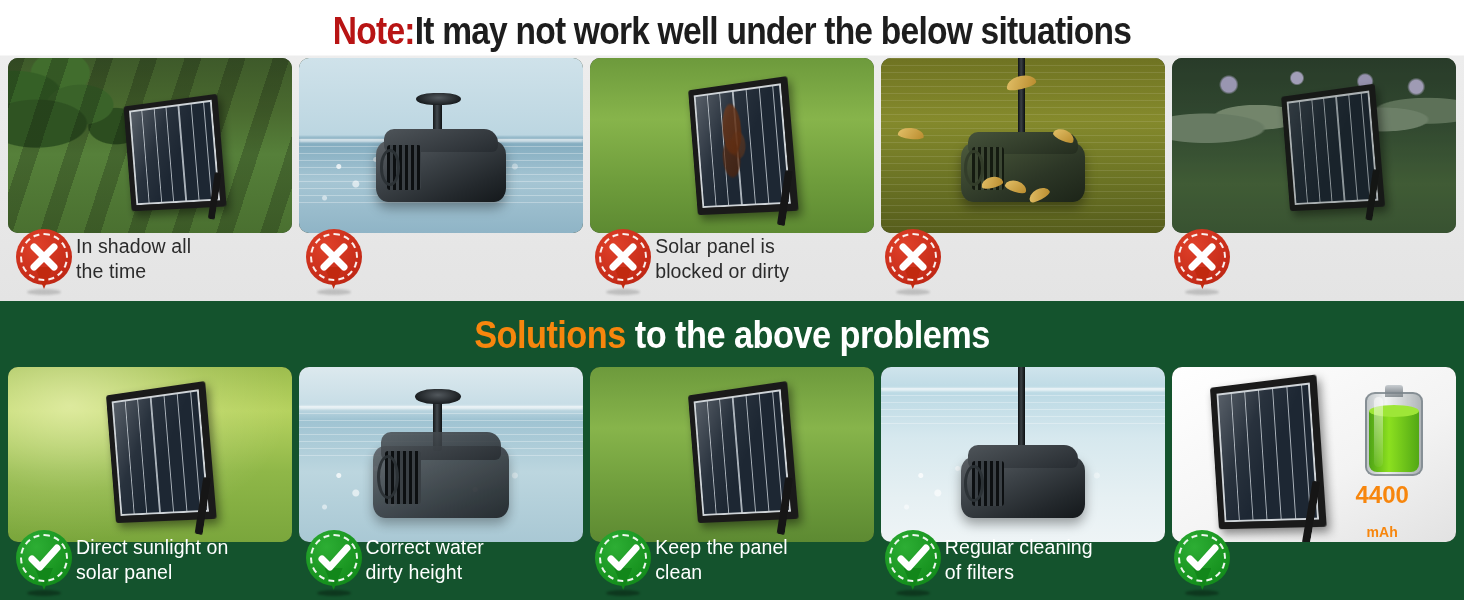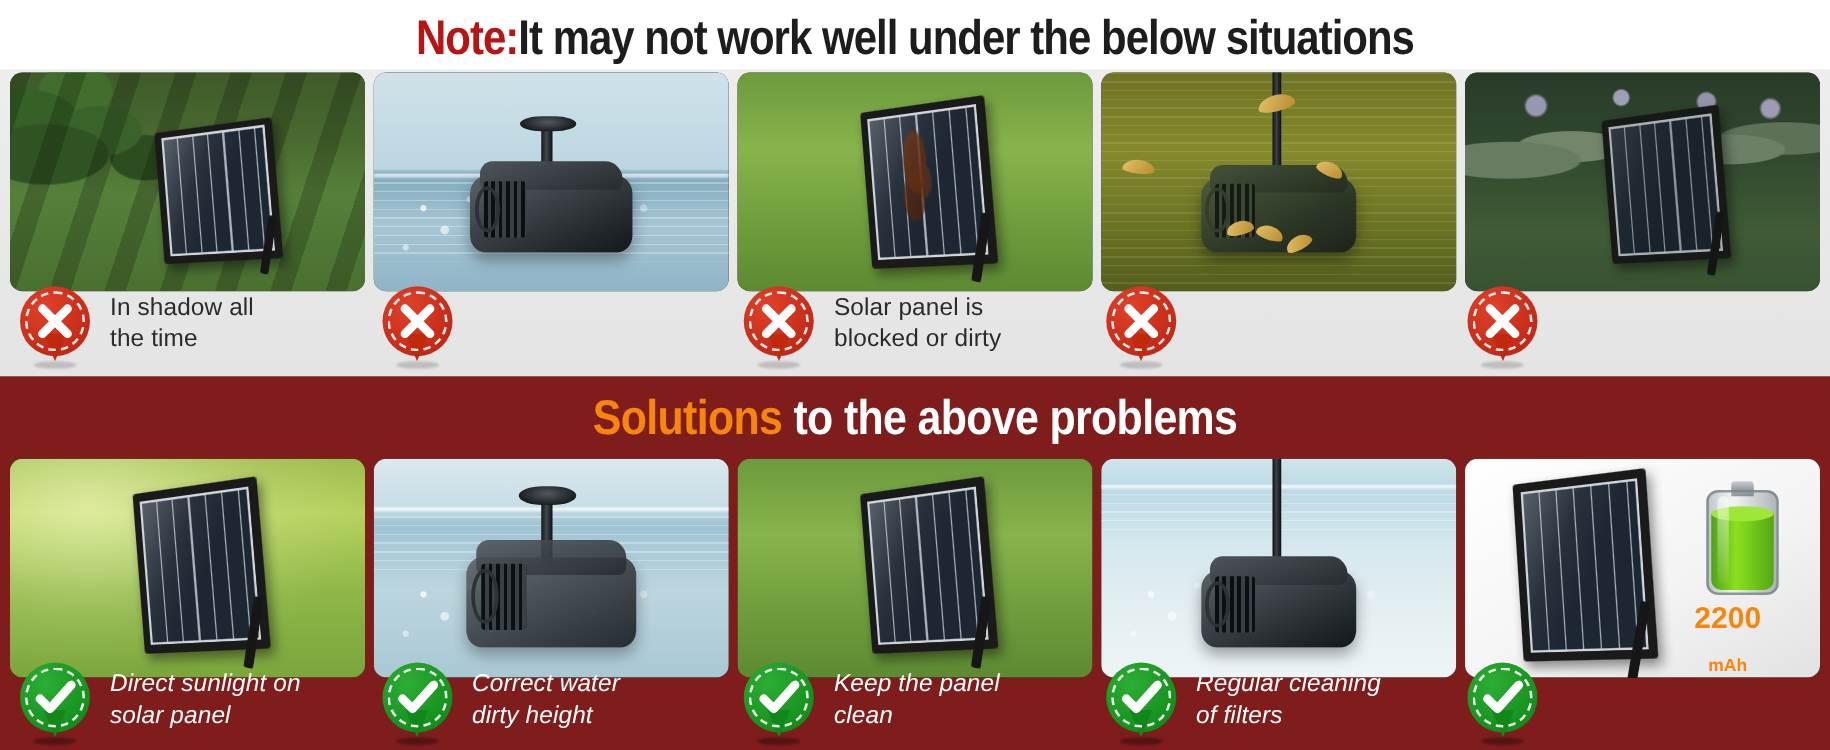--- a/index.html
+++ b/index.html
@@ -35,28 +35,28 @@
     position:relative; background:#2a3a22;
   }
 
   
   .caps-top {
     position:absolute; left:0; top:222px; width:1464px; height:72px;
     display:flex; padding:0 8px;
   }
   .cap {
     flex:1 1 0; position:relative; display:flex; align-items:flex-start;
-    padding-top:7px; gap:16px;
+    padding-top:7px; gap:4px;
   }
   .cap-text {
     font-size:19.5px; line-height:25px; letter-spacing:0.1px;
     padding-top:5px; white-space:pre-line;
   }
   .cap-dark .cap-text { color:#2b2b2b; }
-  .cap-light .cap-text { color:#ffffff;font-style:italic; }
+  .cap-light .cap-text { color:#ffffff; }
 
   
   .pin { position:relative; width:56px; height:66px; flex:0 0 56px; margin-left:8px; }
   .pin .blob {
     position:absolute; left:0; top:0; width:56px; height:56px; border-radius:50%;
   }
   .pin .tail {
     position:absolute; left:50%; top:38px; width:18px; height:22px;
     margin-left:-9px; clip-path:polygon(0 0,100% 0,50% 100%);
   }
@@ -73,21 +73,21 @@
   .pin-x .tail { background:#c1290f; }
   .pin-x .shadow { background:rgba(120,120,120,0.35); }
   .pin-ok .blob { background:radial-gradient(circle at 36% 30%,#2dae34,#15901d 70%,#117c18); }
   .pin-ok .tail { background:#12871a; }
   .pin-ok .shadow { background:rgba(0,0,0,0.33); }
   .glyph { position:absolute; left:0; top:0; width:56px; height:56px; }
 
   
   .sol-section {
     position:absolute; left:0; top:301px; width:1464px; height:299px;
-    background:#7f1d1d;
+    background:#14532d;
   }
   .sol-title {
     position:absolute; left:0; top:8px; width:1464px; height:52px;
     text-align:center; white-space:nowrap;
     font-weight:bold; font-size:39px; line-height:52px; letter-spacing:-0.6px;
     transform:scaleX(0.88); transform-origin:center top;
     color:#ffffff;
   }
   .sol-title .sol-word { color:#f7860d; }
 
@@ -532,21 +532,21 @@
           </div>
         </div>
         <div class="battery" style="left:68%;top:14%;">
           <div class="bat-cap"></div>
           <div class="bat-shell">
             <div class="bat-fill"></div>
             <div class="bat-gloss"></div>
           </div>
         </div>
         <div class="bat-label" style="left:74%;top:66%;">
-          <div class="bat-num">2200</div>
+          <div class="bat-num">4400</div>
           <div class="bat-unit">mAh</div>
         </div>
       </div>
 
     </div>
 
     <div class="caps-bot">
 
       <div class="cap cap-light">
         <div class="pin pin-ok">

